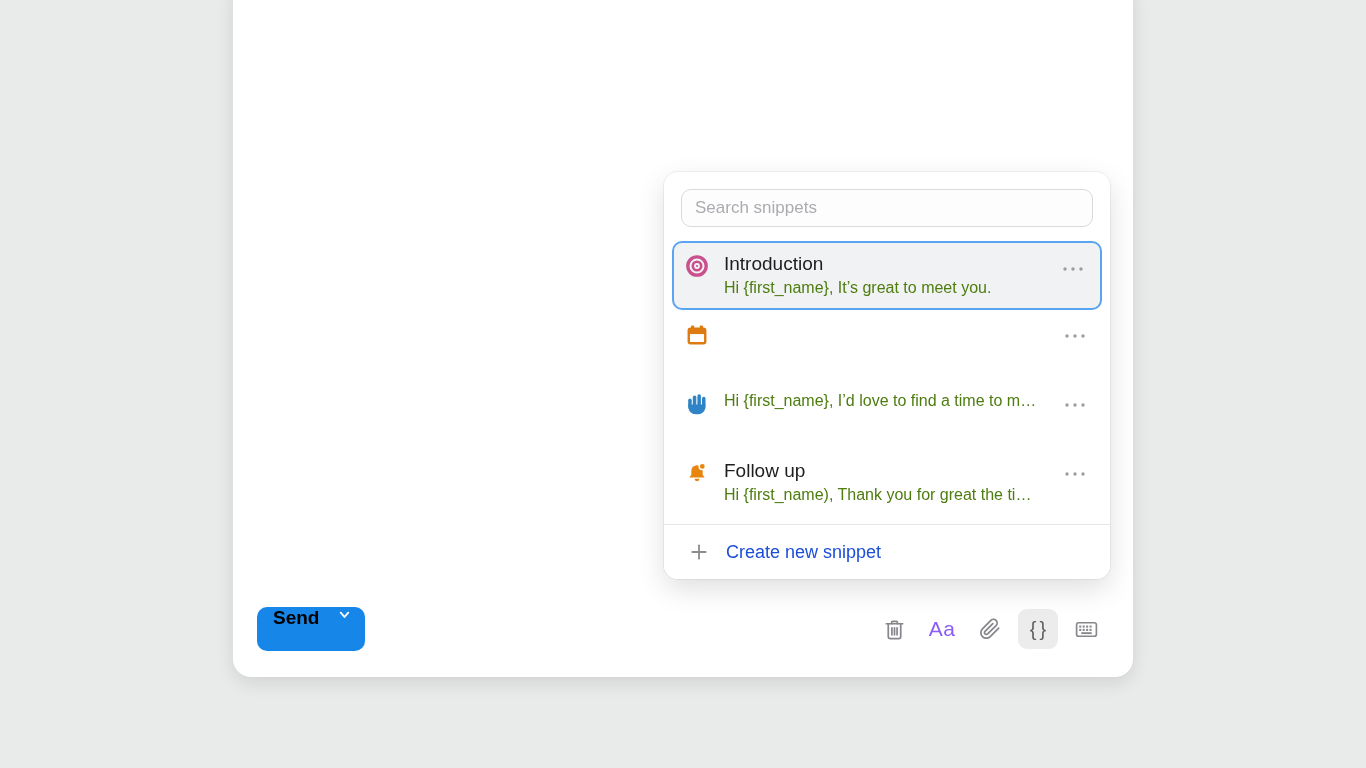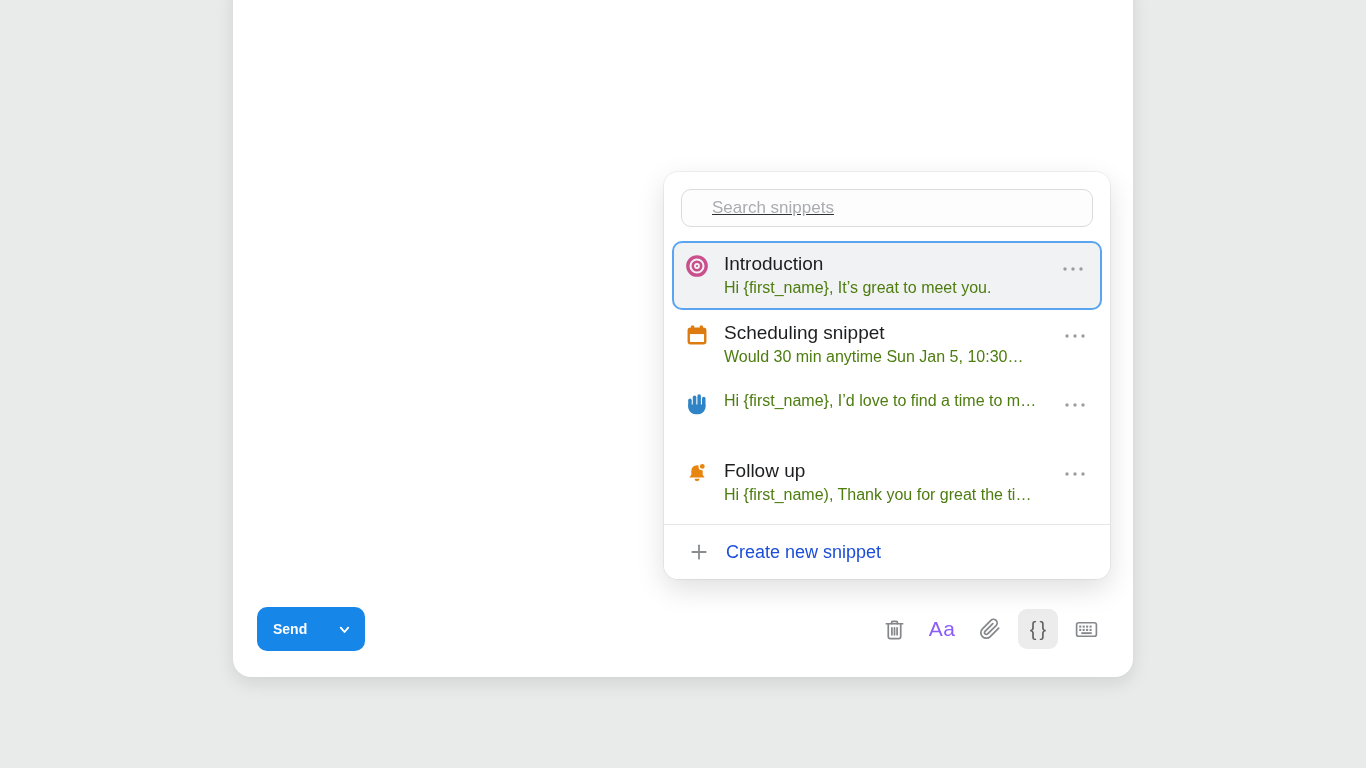--- a/index.html
+++ b/index.html
@@ -15,22 +15,22 @@
     width:900px; height:701px;
     background:#ffffff;
     border-radius:18px;
     box-shadow:0 6px 18px rgba(0,0,0,0.10), 0 0 1px rgba(0,0,0,0.05);
   }
   
   .send-btn {
     position:absolute; left:257px; top:607px;
     width:108px; height:44px;
     background:#1786e9; border:none; border-radius:10px;
-    color:#ffffff; font-family:inherit; font-size:14px; font-weight:600;
-    display:flex; align-items:center; justify-content:space-between;
+    color:#000000; font-family:inherit; font-size:19px; font-weight:600;
+    display:flex; justify-content:space-between;
     padding:0 13px 0 16px; cursor:pointer;
   }
   .send-btn svg { display:block; }
   
   .composer-toolbar {
     position:absolute; left:874px; top:609px;
     display:flex; gap:8px; align-items:center;
   }
   .tool-btn {
     width:40px; height:40px; border:none; background:transparent;
@@ -44,22 +44,22 @@
   .popup {
     position:absolute; left:664px; top:172px; width:446px;
     background:#ffffff; border-radius:14px;
     box-shadow:0 0 0 1px rgba(0,0,0,0.05), 0 10px 28px rgba(0,0,0,0.13);
     overflow:hidden;
   }
   .popup-search {
     display:block; width:412px; height:38px;
     margin:17px 17px 14px;
     border:1px solid #d9dadc; border-radius:10px;
-    background:#fdfdfd; padding:0 30px;
-    font-family:inherit; font-size:17px; color:#303134;text-decoration:underline;
+    background:#fdfdfd; padding:0 13px;
+    font-family:inherit; font-size:17px; color:#303134;
   }
   .popup-search::placeholder { color:#aaacb0; }
   .items { padding-bottom:7px; }
   .item {
     position:relative; margin:0 8px; height:69px;
     padding:10px 14px 0 14px;
     display:flex; align-items:flex-start;
     border-radius:10px; cursor:pointer;
   }
   .item.selected {
@@ -171,24 +171,20 @@
 
     <div class="item">
       <span class="snip-icon">
         <svg width="22" height="22" viewBox="0 0 24 24" fill="none">
           <rect x="3" y="5" width="18" height="16" rx="2" stroke="#dd7a10" stroke-width="2.6"></rect>
           <path d="M3 5h18v6H3z" fill="#dd7a10"></path>
           <rect x="5.5" y="1.5" width="3.4" height="4" rx="1" fill="#dd7a10"></rect>
           <rect x="15.1" y="1.5" width="3.4" height="4" rx="1" fill="#dd7a10"></rect>
         </svg>
       </span>
-      <div class="item-text">
-        <div class="item-title">Scheduling snippet</div>
-        <div class="item-preview">Would 30 min anytime Sun Jan 5, 10:30…</div>
-      </div>
       <button class="dots-btn">
         <svg width="22" height="6" viewBox="0 0 22 6">
             <g fill="#9b9ea1">
               <circle cx="3" cy="3" r="1.7"></circle>
               <circle cx="11" cy="3" r="1.7"></circle>
               <circle cx="19" cy="3" r="1.7"></circle>
             </g>
           </svg>
       </button>
     </div>

